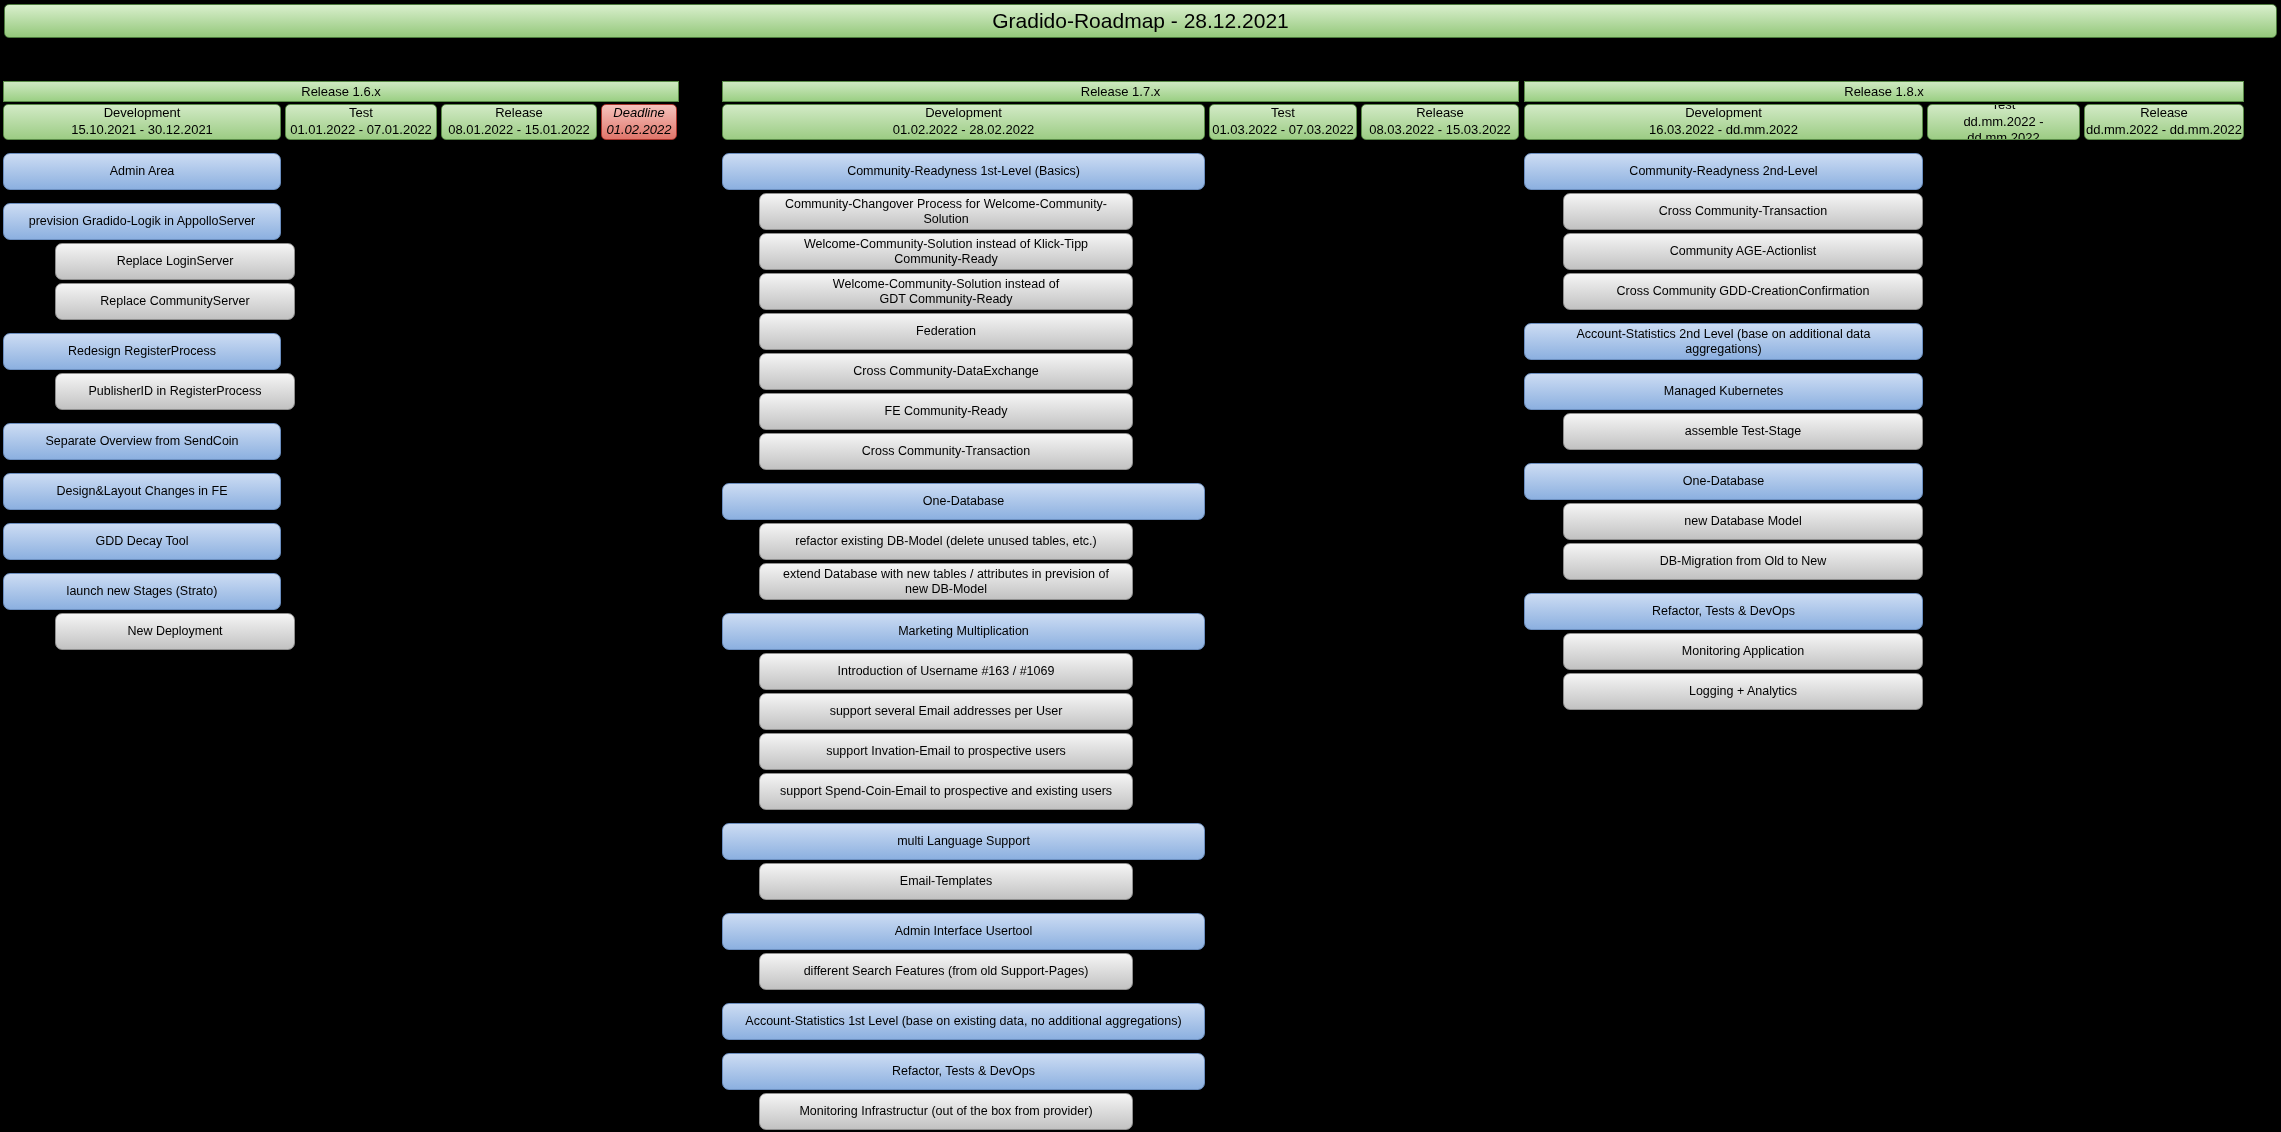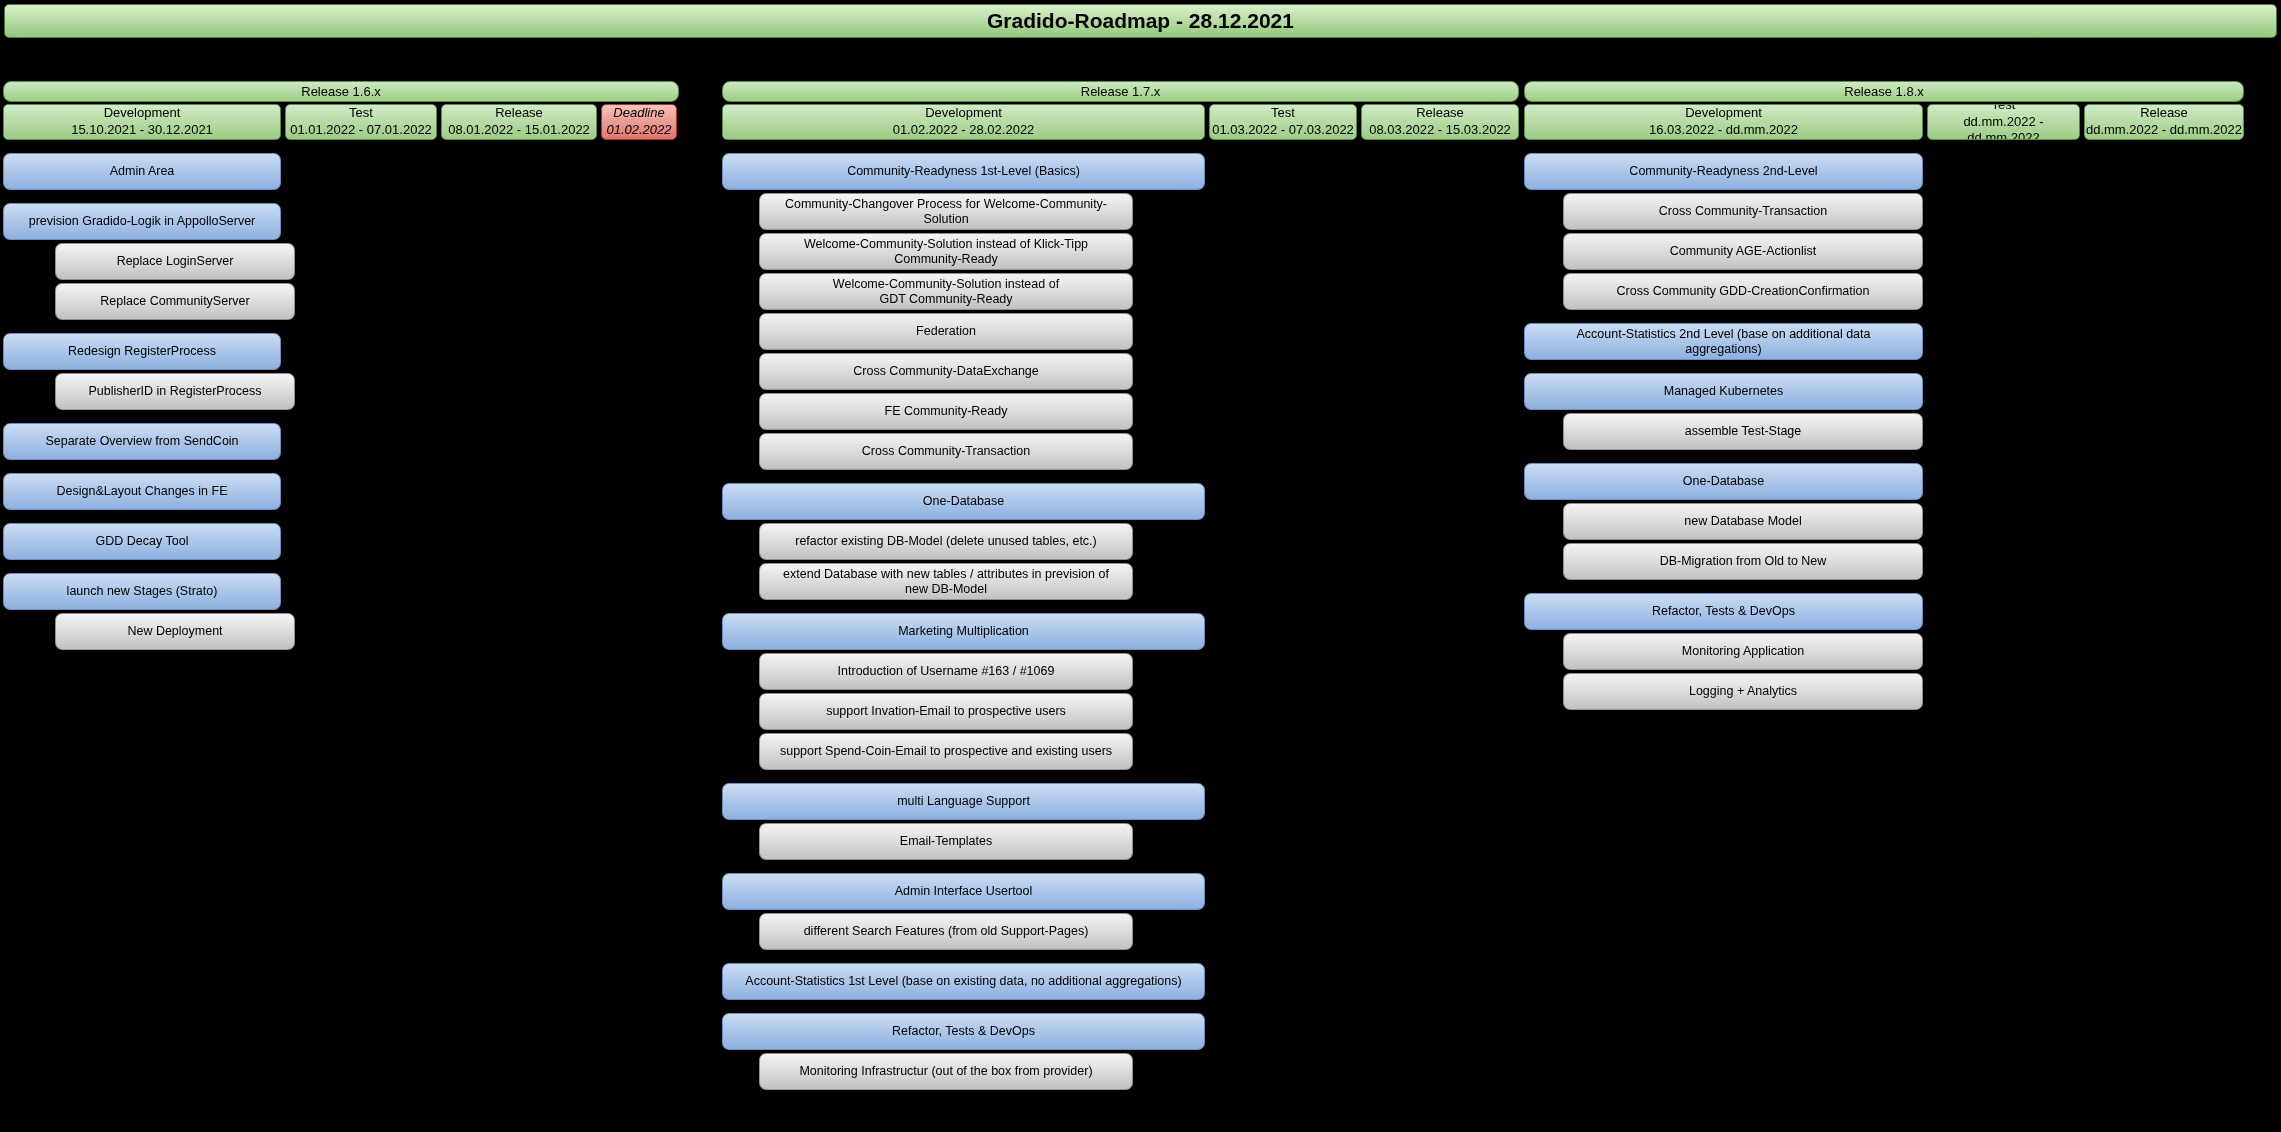--- a/index.html
+++ b/index.html
@@ -17,31 +17,31 @@
     align-items: center; justify-content: center;
     text-align: center;
     overflow: hidden;
   }
   .title-bar {
     position: absolute; left: 4px; top: 4px;
     width: 2273px; height: 34px;
     background: linear-gradient(#d9efcd, #94c87b);
     border: 1px solid #4c7a3d;
     border-radius: 5px;
-    font-size: 21px; font-weight: bold;
+    font-size: 21px; font-weight: normal;
   }
   .column { position: absolute; top: 81px; }
   .col1 { left: 3px;    width: 676px; }
   .col2 { left: 722px;  width: 797px; }
   .col3 { left: 1524px; width: 720px; }
   .release-header {
     width: 100%; height: 21px;
     background: linear-gradient(#cfe9c2, #9bcf84);
     border: 1px solid #5a8c48;
-    border-radius: 8px;
+    border-radius: 0;
     font-size: 13px;
     margin-bottom: 2px;
   }
   .phase-row { display: flex; gap: 4px; }
   .phase {
     height: 36px;
     background: linear-gradient(#d2eac6, #9ccc84);
     border: 1px solid #5a8c48;
     border-radius: 5px;
     font-size: 13px; line-height: 1.3;
@@ -161,20 +161,21 @@
           <div class="item gray box">Cross Community-Transaction</div>
         </div>
         <div class="group">
           <div class="item blue box">One-Database</div>
           <div class="item gray box">refactor existing DB-Model (delete unused tables, etc.)</div>
           <div class="item gray box">extend Database with new tables / attributes in prevision of new DB-Model</div>
         </div>
         <div class="group">
           <div class="item blue box">Marketing Multiplication</div>
           <div class="item gray box">Introduction of Username #163 / #1069</div>
+          <div class="item gray box">support several Email addresses per User</div>
           <div class="item gray box">support Invation-Email to prospective users</div>
           <div class="item gray box">support Spend-Coin-Email to prospective and existing users</div>
         </div>
         <div class="group">
           <div class="item blue box">multi Language Support</div>
           <div class="item gray box">Email-Templates</div>
         </div>
         <div class="group">
           <div class="item blue box">Admin Interface Usertool</div>
           <div class="item gray box">different Search Features (from old Support-Pages)</div>

